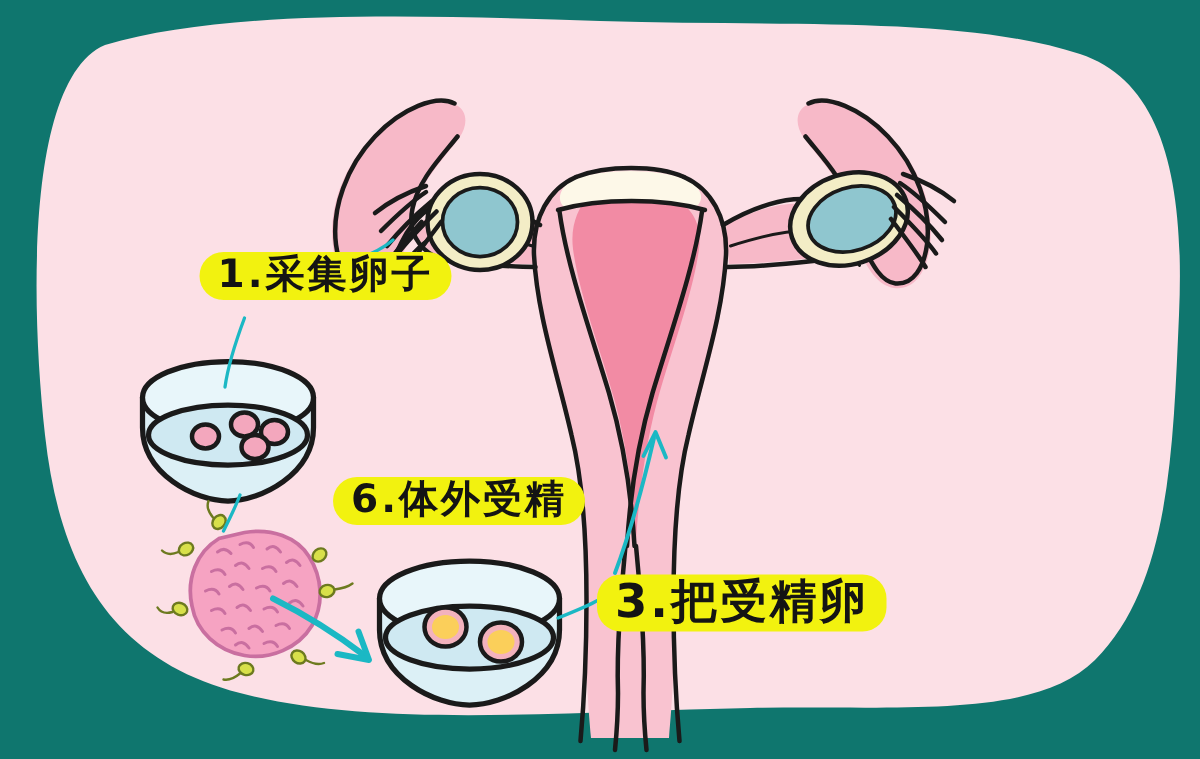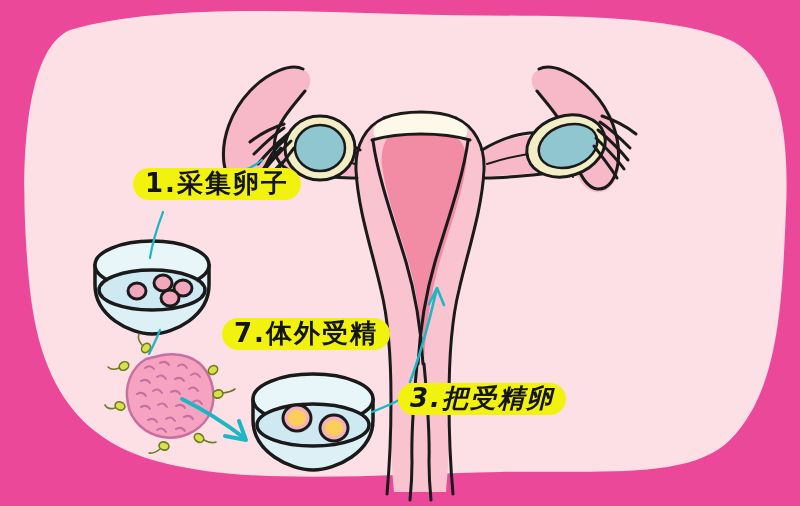--- a/index.html
+++ b/index.html
@@ -8,21 +8,21 @@
     padding: 0;
     background: #ffffff;
   }
   body {
     font-family: "DejaVu Sans", "Liberation Sans", sans-serif;
   }
   #stage {
     position: relative;
     width: 800px;
     height: 506px;
-    background: #ec4899;
+    background: #0f766e;
     overflow: hidden;
   }
   #stage svg.layer {
     position: absolute;
     left: 0;
     top: 0;
     width: 800px;
     height: 506px;
   }
   .label {
@@ -37,21 +37,21 @@
     user-select: none;
   }
   .label .hl {
     display: inline-block;
     padding: 2px 12px 3px 12px;
     border-radius: 16px;
     background: #f2f20f;
   }
   #label-1 { left: 133px; top: 168px; font-size: 26px; }
   #label-2 { left: 222px; top: 318px; font-size: 26px; }
-  #label-3 { left: 398px; top: 383px; font-size: 26px; font-style: italic; }
+  #label-3 { left: 398px; top: 383px; font-size: 31px; }
   #label-3 .line { display: block; }
 </style>
 </head>
 <body>
 
 <div id="stage">
 
   <svg class="layer" viewBox="0 0 800 506" xmlns="http://www.w3.org/2000/svg">
     <path d="M 70,30
              C 150,6 280,10 400,14
@@ -287,20 +287,20 @@
       <path stroke-width="2.6" d="M 410,382 C 422,350 430,318 436,292"></path>
       <path stroke-width="2.6" d="M 429,304 L 437,288 L 444,305"></path>
     </g>
   </svg>
 
   <div class="label" id="label-1">
     <span class="hl">1.采集卵子</span>
   </div>
 
   <div class="label" id="label-2">
-    <span class="hl">7.体外受精</span>
+    <span class="hl">6.体外受精</span>
   </div>
 
   <div class="label" id="label-3">
     <span class="line"><span class="hl">3.把受精卵</span></span>
   </div>
 
 </div>
 
 </body></html>

